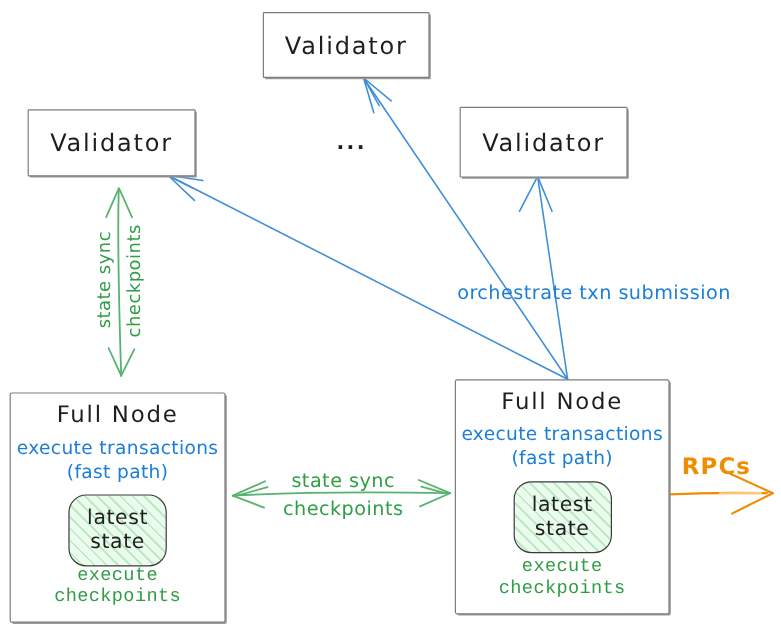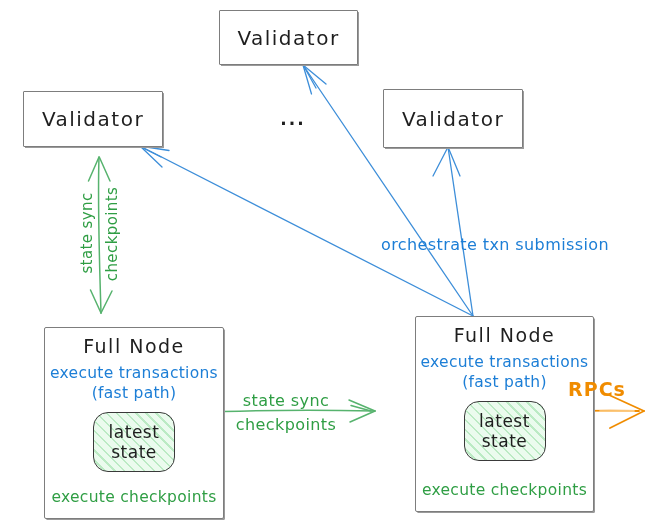--- a/index.html
+++ b/index.html
@@ -15,39 +15,39 @@
   .node{
     position:absolute;background:#fff;border:1.6px solid var(--box-border);
     border-radius:1px;box-shadow:1.5px 1.5px 0 -0.5px #9a9a9a;
     display:flex;align-items:center;justify-content:center;
   }
   .validator{font-size:20px;letter-spacing:1.5px;color:var(--text);}
   .v-top{left:219px;top:10px;width:137px;height:53px;}
   .v-left{left:23px;top:91px;width:138px;height:54px;}
   .v-right{left:383px;top:89px;width:138px;height:57px;}
   .fullnode{position:absolute;background:#fff;border:1.6px solid var(--box-border);
-    border-radius:2px;box-shadow:1.5px 1.5px 0 -0.5px #9a9a9a;margin-left:36px;}
+    border-radius:2px;box-shadow:1.5px 1.5px 0 -0.5px #9a9a9a;}
   .fn-left{left:8px;top:327px;width:178px;height:190px;}
   .fn-right{left:379px;top:316px;width:177px;height:194px;}
   .fn-title{position:absolute;top:7px;left:0;right:0;text-align:center;
     font-size:19px;letter-spacing:1.5px;color:var(--text);}
   .fn-exec1{position:absolute;top:36px;left:0;right:0;text-align:center;
     font-size:15.5px;color:var(--blue);letter-spacing:.3px;}
   .fn-exec2{position:absolute;top:56px;left:0;right:0;text-align:center;
     font-size:15.5px;color:var(--blue);letter-spacing:.3px;}
   .statebox{
     position:absolute;top:84px;left:50%;transform:translateX(-50%);
     width:80px;height:58px;border:1.6px solid #3a3a3a;border-radius:15px;
     background:var(--state-fill);
     background-image:repeating-linear-gradient(45deg,rgba(64,192,87,.28) 0 1.6px,transparent 1.6px 7px);
     display:flex;flex-direction:column;align-items:center;justify-content:center;
   }
   .stateline{font-size:17px;line-height:1.2;color:var(--text);letter-spacing:.5px;}
   .fn-footer{position:absolute;bottom:12px;left:0;right:0;text-align:center;
-    font-size:15.5px;color:var(--green);letter-spacing:.3px;}
+    font-size:15.5px;color:var(--green);letter-spacing:.3px;font-family:Liberation Mono, monospace;}
   .lbl{position:absolute;white-space:nowrap;transform:translate(-50%,-50%);}
   .ellipsis{left:293px;top:119px;font-size:17px;font-weight:700;letter-spacing:2px;color:var(--text);}
   .vsync1{left:87px;top:233px;transform:translate(-50%,-50%) rotate(-90deg);
     font-size:15px;color:var(--green);letter-spacing:.4px;}
   .vsync2{left:112px;top:234px;transform:translate(-50%,-50%) rotate(-90deg);
     font-size:15px;color:var(--green);letter-spacing:.4px;}
   .hsync1{left:286px;top:400px;font-size:16px;color:var(--green);letter-spacing:.4px;}
   .hsync2{left:286px;top:424px;font-size:16px;color:var(--green);letter-spacing:.4px;}
   .orch{left:468px;top:244px;font-size:16px;color:var(--blue);letter-spacing:.4px;margin-left:27px;}
   .rpcs{left:589px;top:389px;font-size:19px;font-weight:600;color:var(--orange);letter-spacing:1px;padding-left:16px;}

